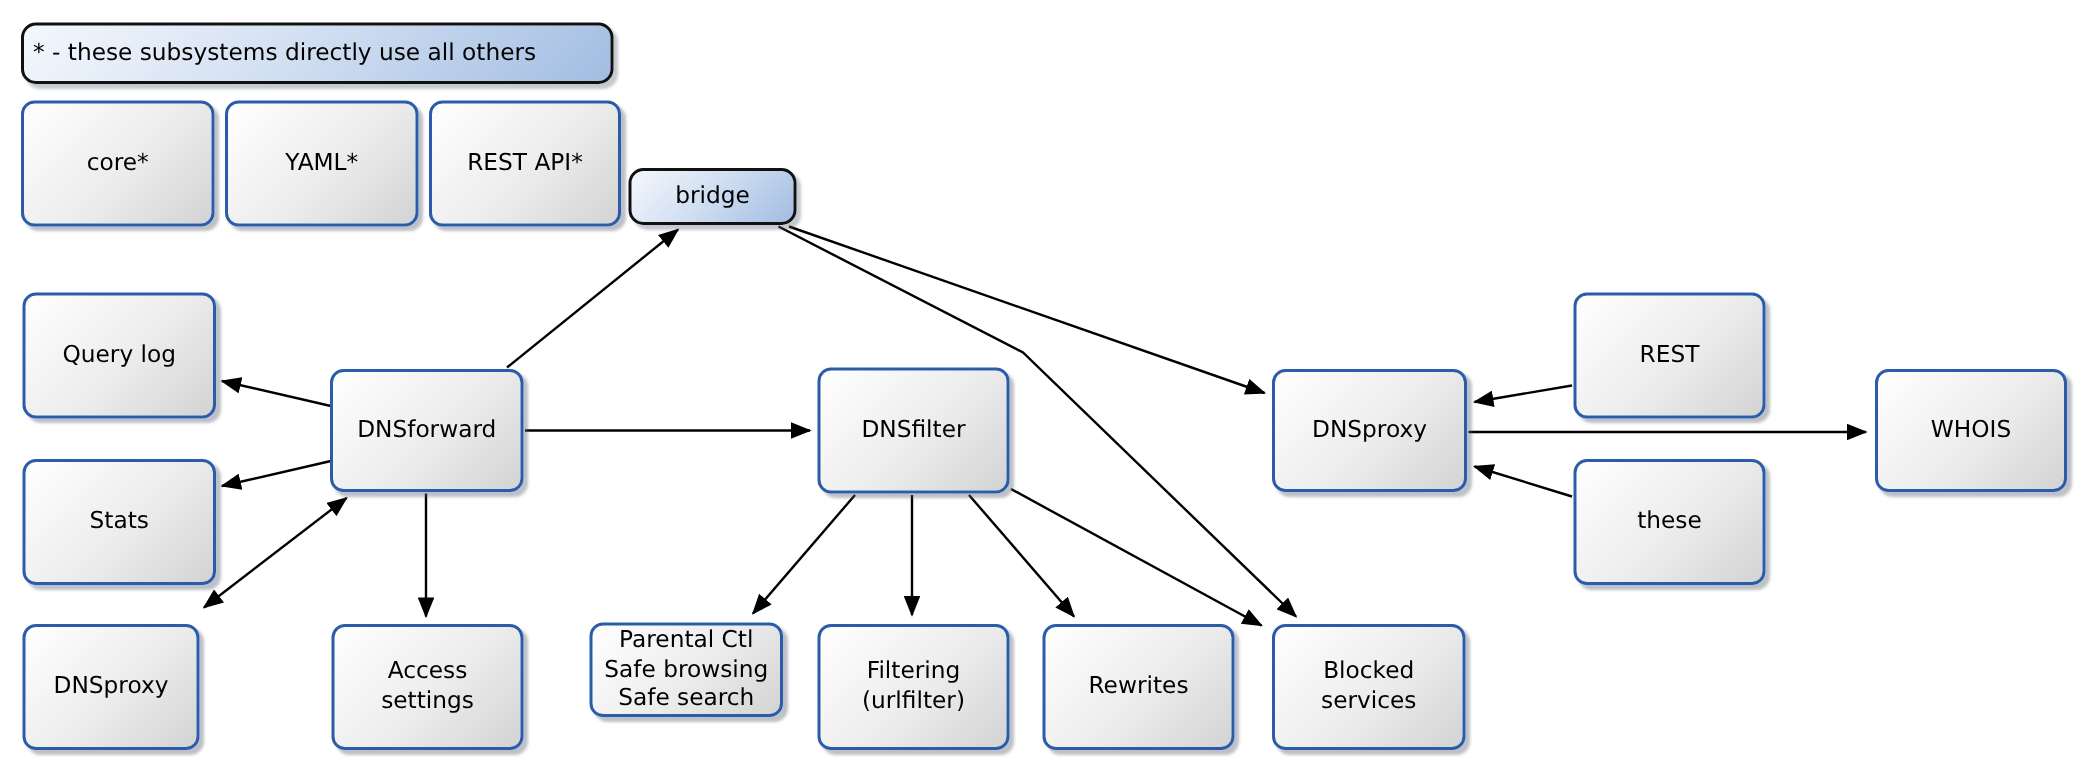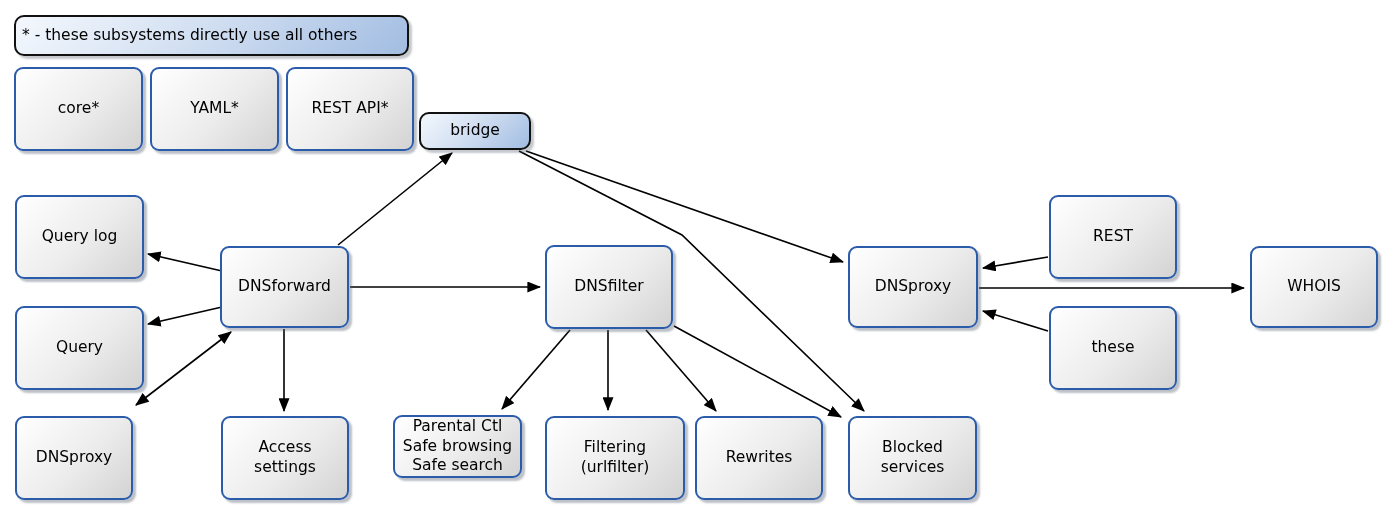--- a/index.html
+++ b/index.html
@@ -66,33 +66,33 @@
 
   <div class="node blue legend" style="left:14px;top:15px;width:395px;height:41px">* - these subsystems directly use all others</div>
 
   <div class="node" style="left:14px;top:67px;width:129px;height:84px">core*</div>
   <div class="node" style="left:150px;top:67px;width:129px;height:84px">YAML*</div>
   <div class="node" style="left:286px;top:67px;width:128px;height:84px">REST API*</div>
 
   <div class="node blue" style="left:419px;top:112px;width:112px;height:38px">bridge</div>
 
   <div class="node" style="left:15px;top:195px;width:129px;height:84px">Query log</div>
-  <div class="node" style="left:15px;top:306px;width:129px;height:84px">Query</div>
+  <div class="node" style="left:15px;top:306px;width:129px;height:84px">Stats</div>
   <div class="node" style="left:15px;top:416px;width:118px;height:84px">DNSproxy</div>
 
   <div class="node" style="left:220px;top:246px;width:129px;height:82px">DNSforward</div>
   <div class="node" style="left:221px;top:416px;width:128px;height:84px">Access
 settings</div>
 
   <div class="node" style="left:545px;top:245px;width:128px;height:84px">DNSfilter</div>
 
   <div class="node" style="left:393px;top:415px;width:129px;height:63px">Parental Ctl
 Safe browsing
 Safe search</div>
-  <div class="node" style="left:545px;top:416px;width:140px;height:84px">Filtering
+  <div class="node" style="left:545px;top:416px;width:128px;height:84px">Filtering
 (urlfilter)</div>
   <div class="node" style="left:695px;top:416px;width:128px;height:84px">Rewrites</div>
   <div class="node" style="left:848px;top:416px;width:129px;height:84px">Blocked
 services</div>
 
   <div class="node" style="left:848px;top:246px;width:130px;height:82px">DNSproxy</div>
 
   <div class="node" style="left:1049px;top:195px;width:128px;height:84px">REST</div>
   <div class="node" style="left:1049px;top:306px;width:128px;height:84px">these</div>
 

